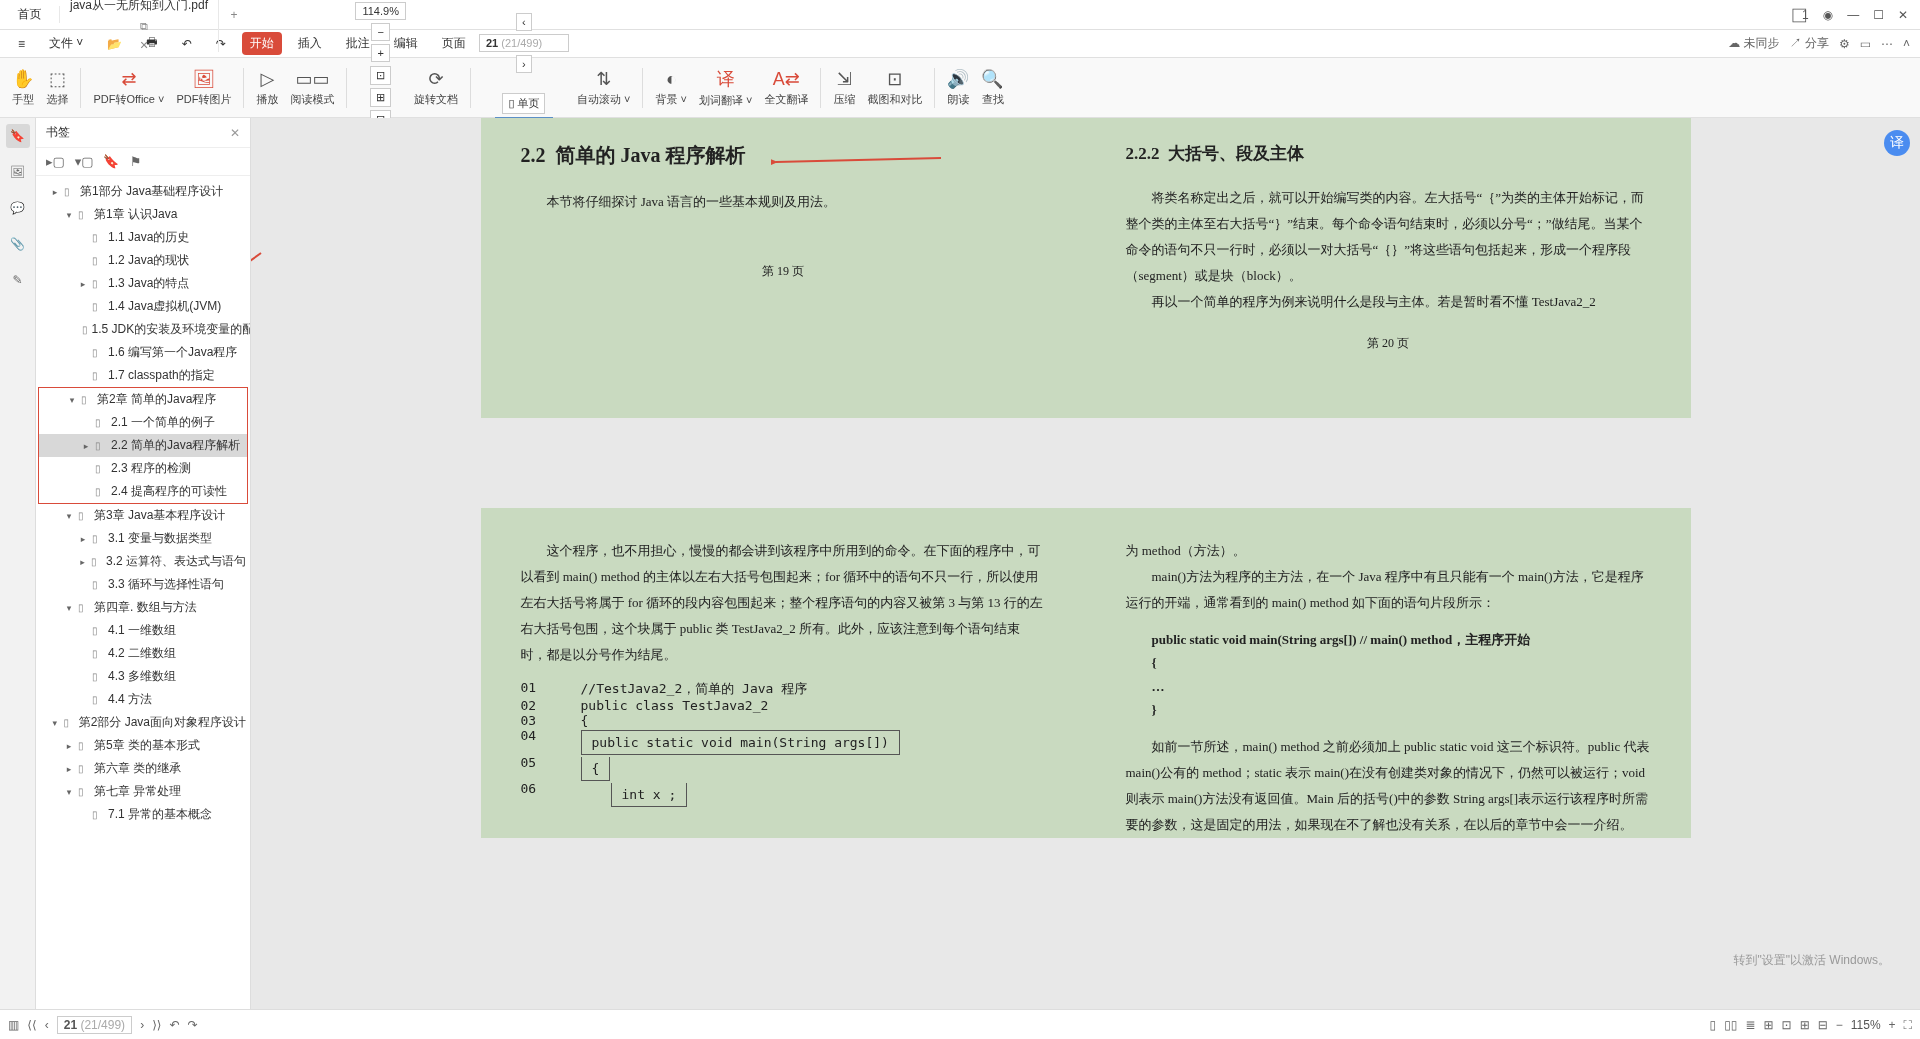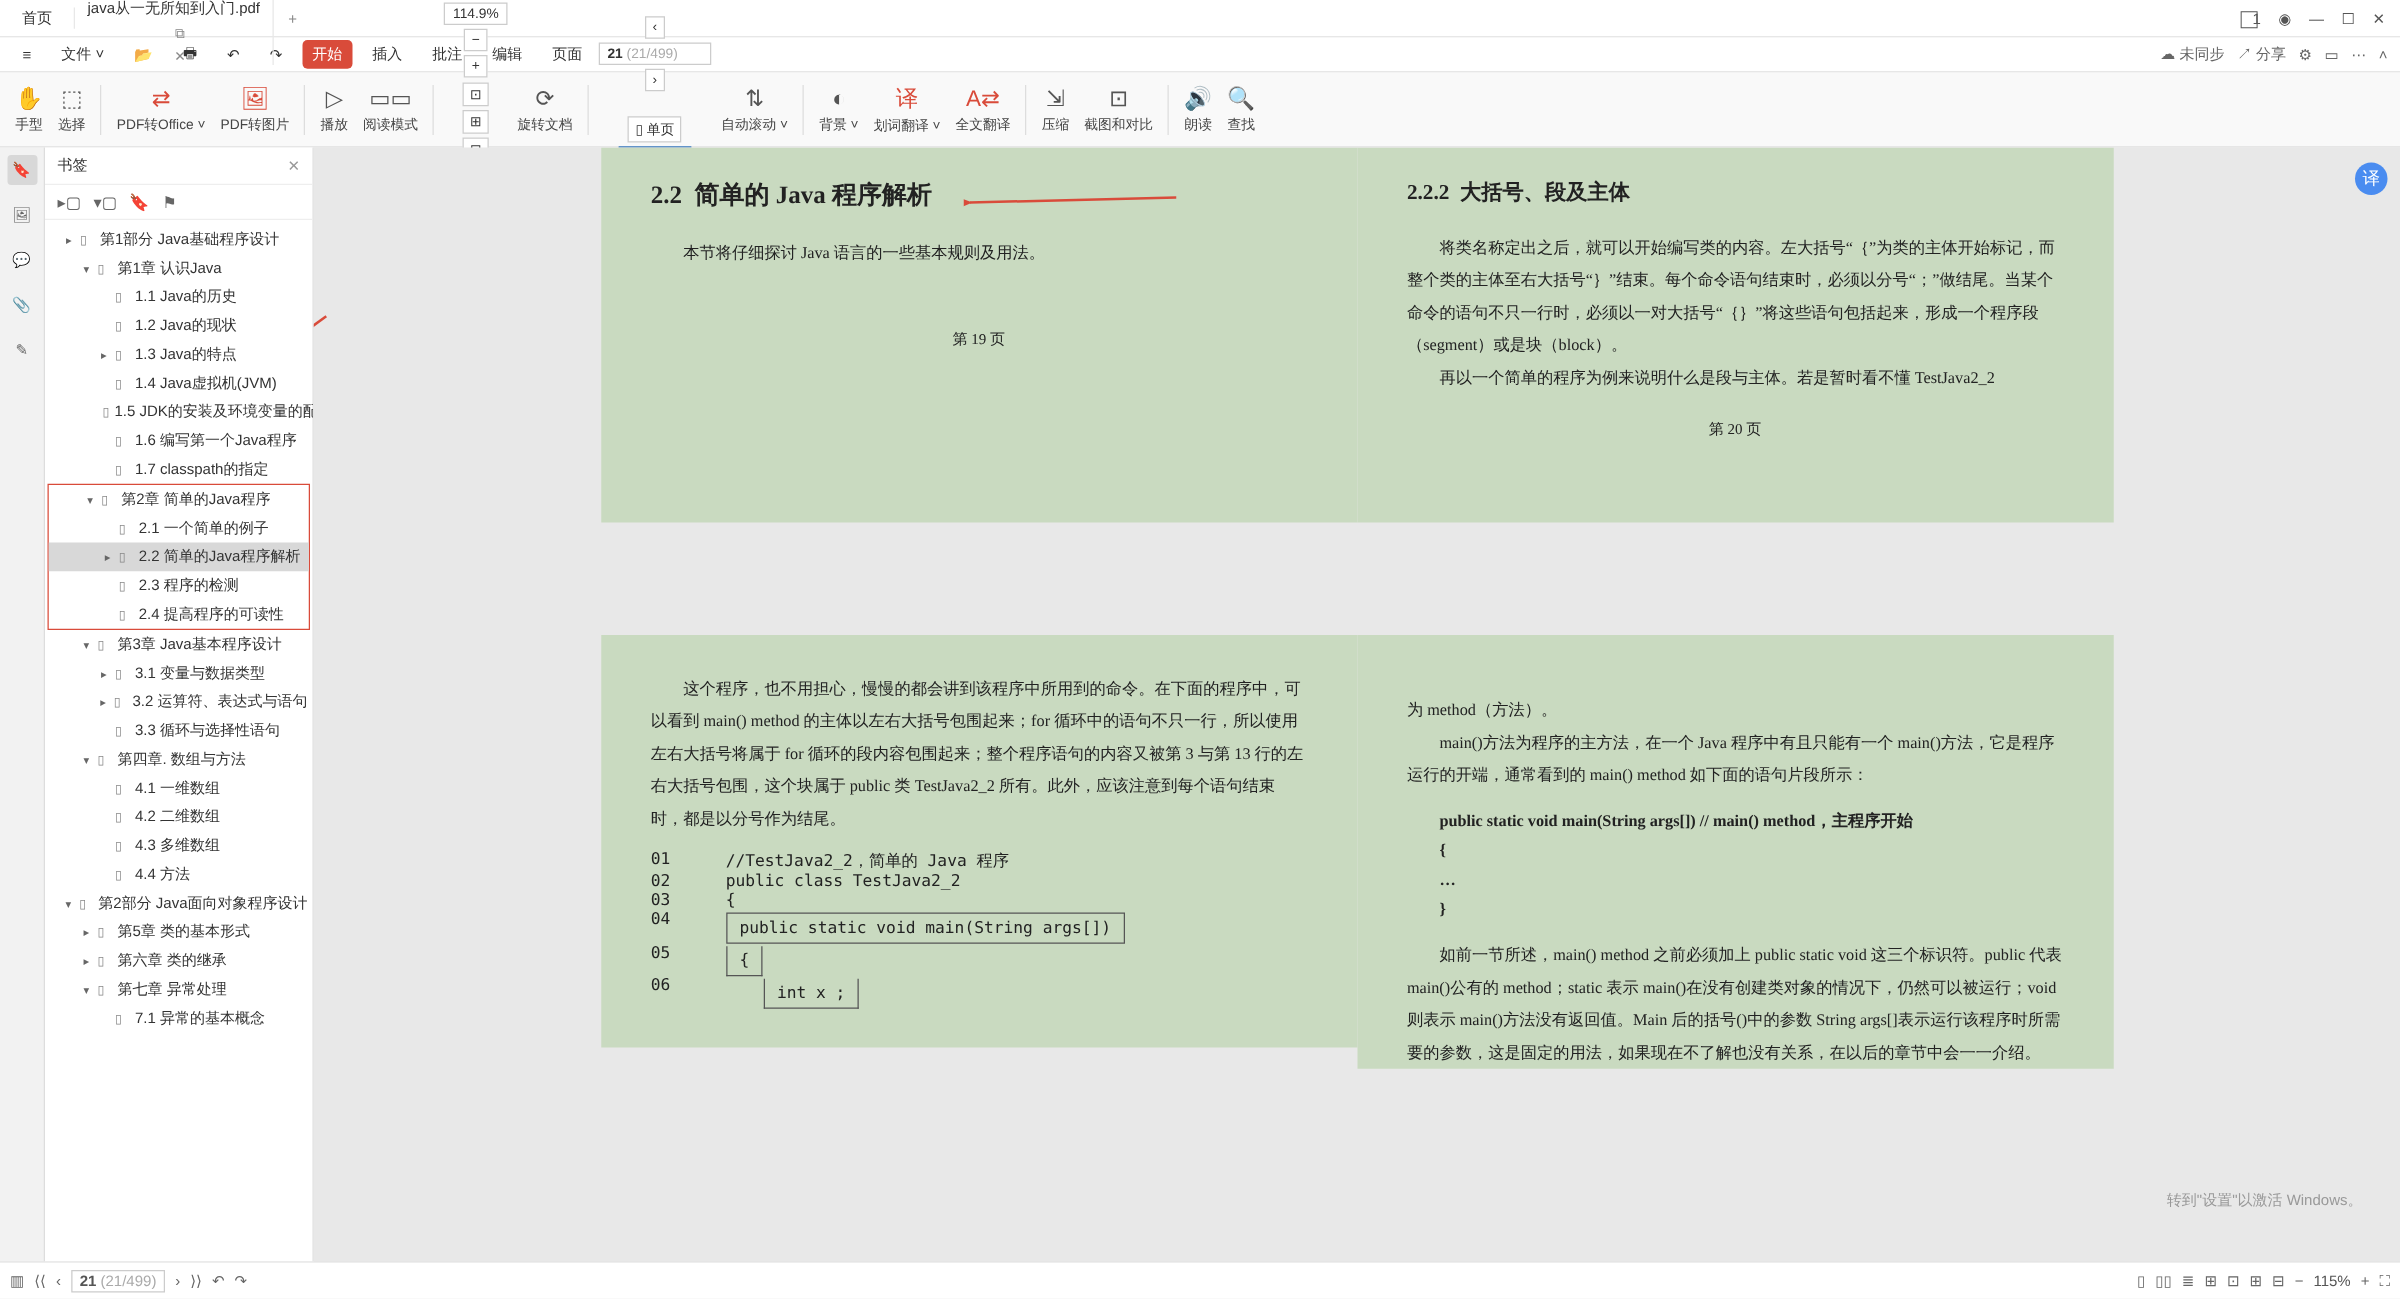--- a/index.html
+++ b/index.html
@@ -38,21 +38,21 @@
 .tree-item { padding: 3px 4px; display: flex; align-items: center; gap: 4px; cursor: pointer; white-space: nowrap; font-size: 12px; color: #333; }
 .tree-item.selected { background: #d8d8d8; }
 .tree-item .arrow { width: 10px; font-size: 9px; color: #666; text-align: center; }
 .tree-item .doc { width: 12px; font-size: 10px; color: #888; }
 .ind-1 { padding-left: 14px; } .ind-2 { padding-left: 28px; } .ind-3 { padding-left: 42px; }
 .red-box { border: 1px solid #d94b3a; margin: 0 2px; }
 .content { flex: 1; background: #e8e8e8; overflow: auto; position: relative; display: flex; padding: 0 0; justify-content: center; }
 .page { width: 605px; background: #c9dac0; padding: 24px 40px 0 40px; font-family: "SimSun", serif; color: #222; position: relative; }
 .sec-title { font-size: 20px; font-weight: bold; margin-bottom: 20px; white-space: pre; }
 .body-text { font-size: 13px; line-height: 2; text-indent: 2em; }
-.body-text.no-indent { text-indent: 0; margin-top: 17px; }
+.body-text.no-indent { text-indent: 0; }
 .page-num { text-align: center; font-size: 12px; margin-top: 40px; padding-bottom: 20px; }
 .red-arrow { position: absolute; }
 .red-arrow svg { display: block; }
 .code-block { background: #c9dac0; font-family: Consolas, monospace; font-size: 13px; }
 .code-line { display: flex; gap: 30px; }
 .code-line .ln { width: 30px; }
 .code-line .inner-box { border: 1px solid #555; padding: 4px 10px; margin-top: 2px; }
 .float-badge { position: absolute; right: 10px; top: 12px; width: 26px; height: 26px; background: #4a8cf0; border-radius: 50%; color: #fff; display: flex; align-items: center; justify-content: center; font-size: 14px; }
 .statusbar { height: 30px; background: #fff; border-top: 1px solid #ddd; display: flex; align-items: center; padding: 0 8px; gap: 8px; font-size: 12px; color: #555; }
 .stat-page { border: 1px solid #ccc; padding: 1px 6px; background: #fff; }

